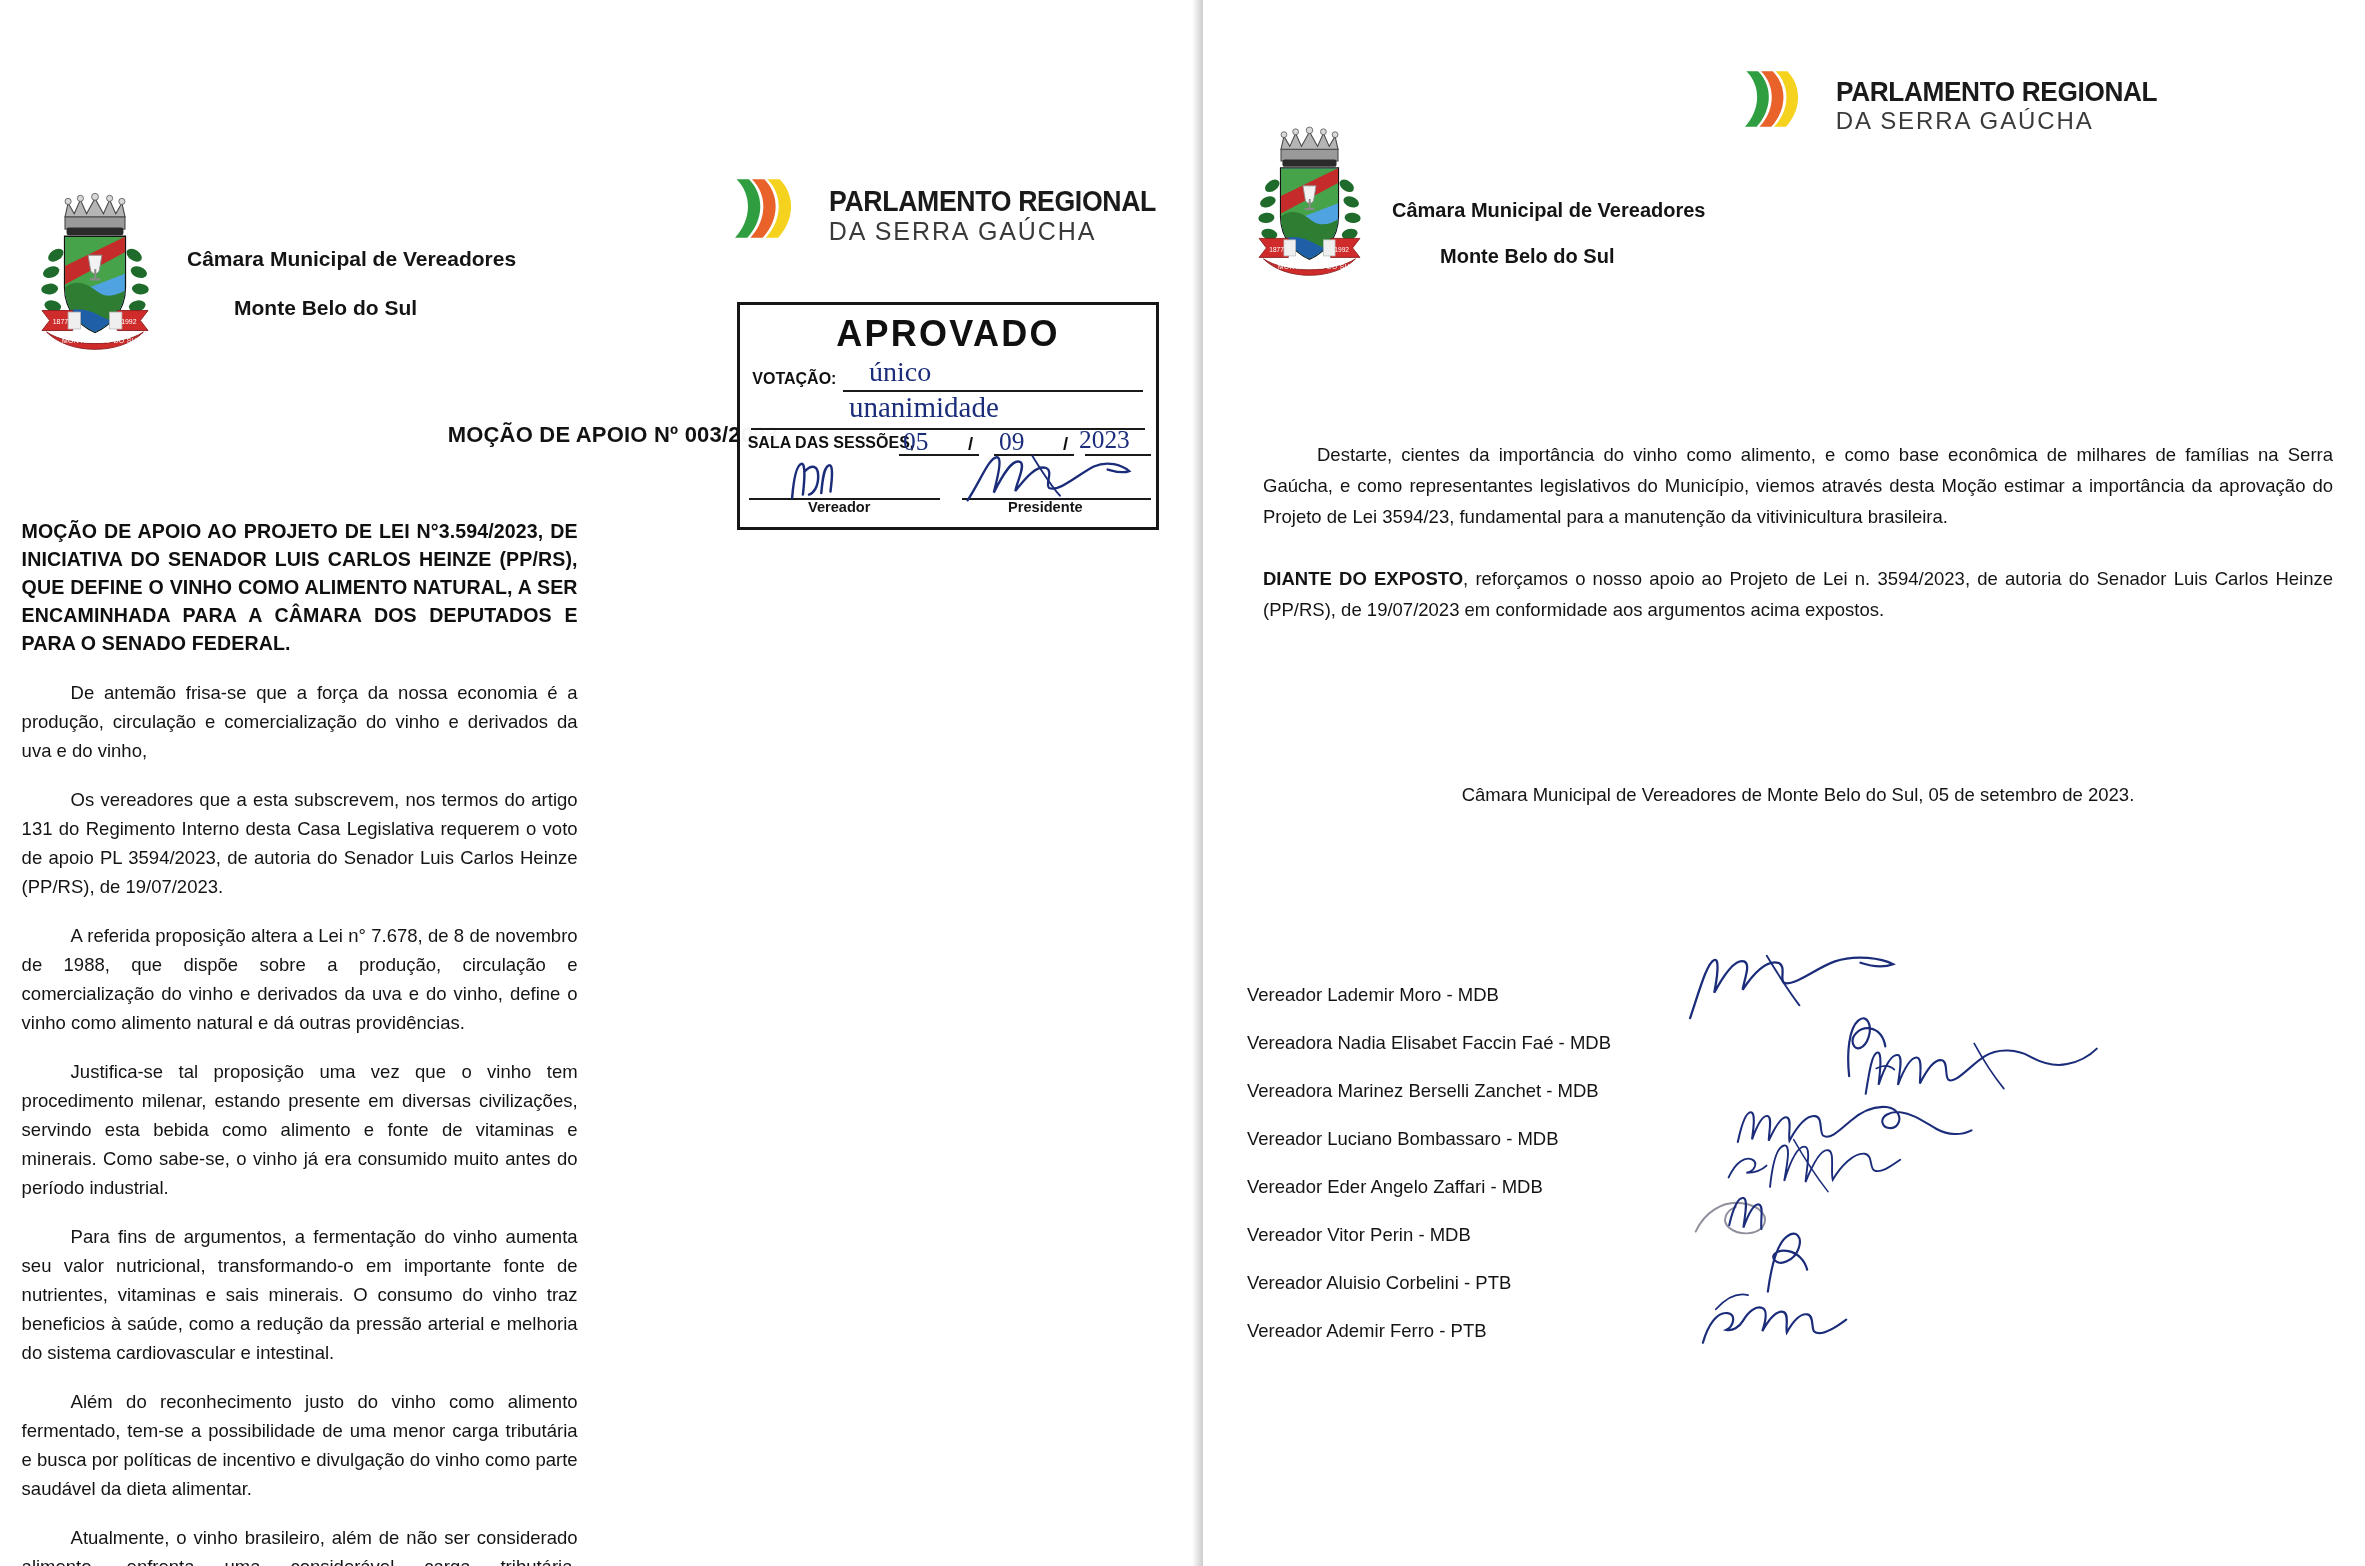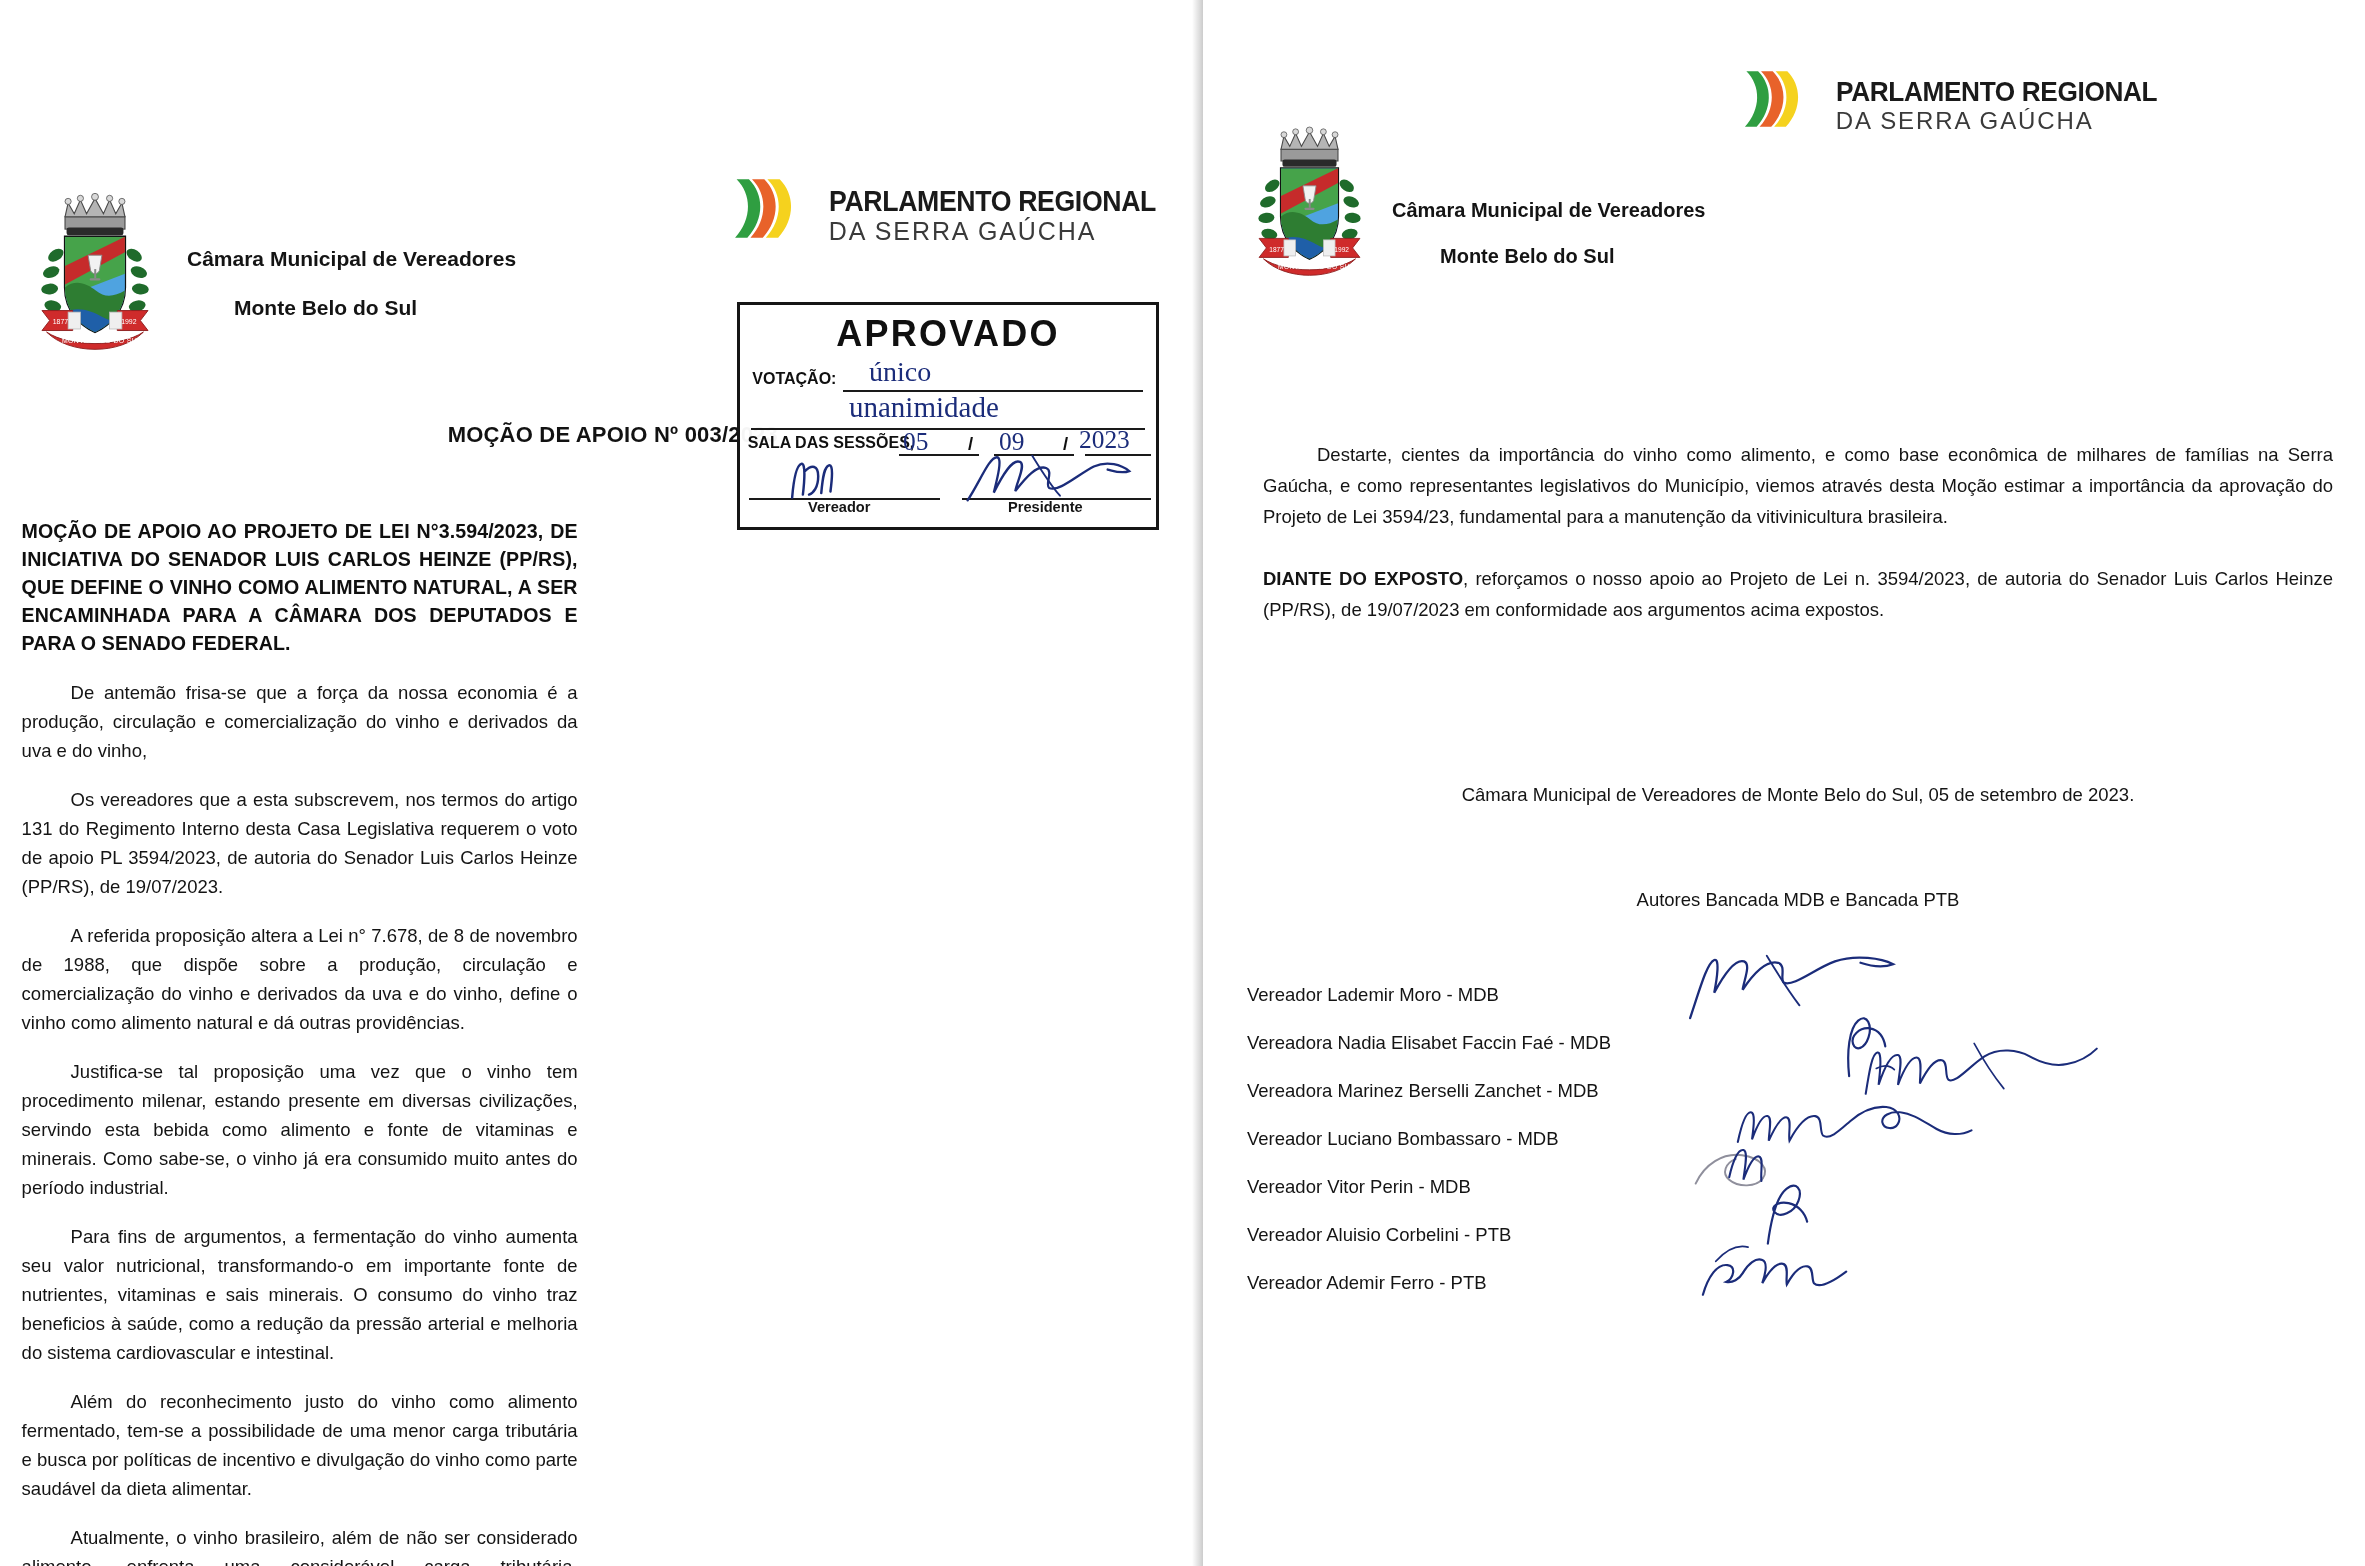--- a/index.html
+++ b/index.html
@@ -420,21 +420,20 @@
     </div>
   </div>
 
   <div id="right-body">
     <p>Destarte, cientes da importância do vinho como alimento, e como base econômica de milhares de famílias na Serra Gaúcha, e como representantes legislativos do Município, viemos através desta Moção estimar a importância da aprovação do Projeto de Lei 3594/23, fundamental para a manutenção da vitivinicultura brasileira.</p>
     <p class="noindent"><b>DIANTE DO EXPOSTO</b><span>, reforçamos o nosso apoio ao Projeto de Lei n.  3594/2023, de autoria do Senador Luis Carlos Heinze (PP/RS), de 19/07/2023 em conformidade aos argumentos acima expostos.</span></p>
   </div>
 
   <div id="local-data" class="doc-text">Câmara Municipal de Vereadores de Monte Belo do Sul, 05 de setembro de 2023.</div>
 
-  <div id="autores-line" class="doc-text">Autores Bancada MDB e Bancada PTB</div>
 
   <div id="sig-list">
 
     <div class="sig-row">
       <span class="sig-name">Vereador Lademir Moro - MDB</span>
       <svg class="sig-ink" style="left:347px; top:-34px;" viewBox="0 0 400 100">
         <path d="M10 96 C24 54 34 18 44 14 C52 11 48 40 44 60 C58 34 74 12 86 16 C96 20 86 42 84 56 C100 32 118 14 134 18 C146 22 136 42 142 46 C156 52 186 26 214 16 C244 6 280 12 296 20 C280 26 262 22 250 18" stroke="#1b2c7a" stroke-width="3.2" fill="none" stroke-linecap="round"></path>
         <path d="M118 8 C130 28 146 54 164 78" stroke="#1b2c7a" stroke-width="2.6" fill="none" stroke-linecap="round"></path>
       </svg>
     </div>
@@ -456,20 +455,27 @@
     </div>
 
 
     <div class="sig-row">
       <span class="sig-name">Vereador Luciano Bombassaro - MDB</span>
       <svg class="sig-ink" style="left:447px; top:-39px;" viewBox="0 0 600 110">
         <path d="M10 82 C16 54 22 36 30 36 C38 36 34 62 32 78 C40 56 48 40 56 42 C64 44 58 66 58 80 C68 58 78 42 86 44 C94 46 88 68 90 80 C102 58 116 40 130 42 C142 44 136 66 142 72 C152 80 170 62 184 50 C200 36 220 26 240 28 C258 30 264 44 258 54 C252 64 236 62 234 52 C232 42 246 34 262 36 C282 38 300 52 318 62 C336 72 356 72 372 64" stroke="#1b2c7a" stroke-width="3.2" fill="none" stroke-linecap="round"></path>
       </svg>
     </div>
 
+    <div class="sig-row">
+      <span class="sig-name">Vereador Eder Angelo Zaffari - MDB</span>
+      <svg class="sig-ink" style="left:408px; top:-40px;" viewBox="0 0 560 120">
+        <path d="M14 70 C26 44 42 34 54 40 C64 45 58 60 44 62 C58 62 70 58 78 50 M84 86 C88 48 96 18 108 16 C120 14 112 52 108 76 C118 44 130 18 142 18 C154 18 146 54 144 78 C156 48 170 22 182 24 C194 26 186 58 190 74 C204 50 226 28 244 30 C258 32 252 54 260 58 C272 64 292 48 304 40" stroke="#1b2c7a" stroke-width="3.2" fill="none" stroke-linecap="round"></path>
+        <path d="M124 6 C140 34 160 66 182 94" stroke="#1b2c7a" stroke-width="2.6" fill="none" stroke-linecap="round"></path>
+      </svg>
+    </div>
 
     <div class="sig-row">
       <span class="sig-name">Vereador Vitor Perin - MDB</span>
       <svg class="sig-ink" style="left:308px; top:-35px;" viewBox="0 0 300 110">
         <path d="M10 66 C24 36 52 18 82 22 C112 26 124 44 114 58 C104 72 76 72 62 60 C50 50 56 34 72 28" stroke="#8f8f9c" stroke-width="3" fill="none" stroke-linecap="round"></path>
         <path d="M62 56 C68 30 76 12 84 14 C92 16 86 42 84 60 C92 38 100 22 108 24 C116 26 110 48 112 62" stroke="#1b2c7a" stroke-width="3.2" fill="none" stroke-linecap="round"></path>
       </svg>
     </div>
 
     <div class="sig-row">

